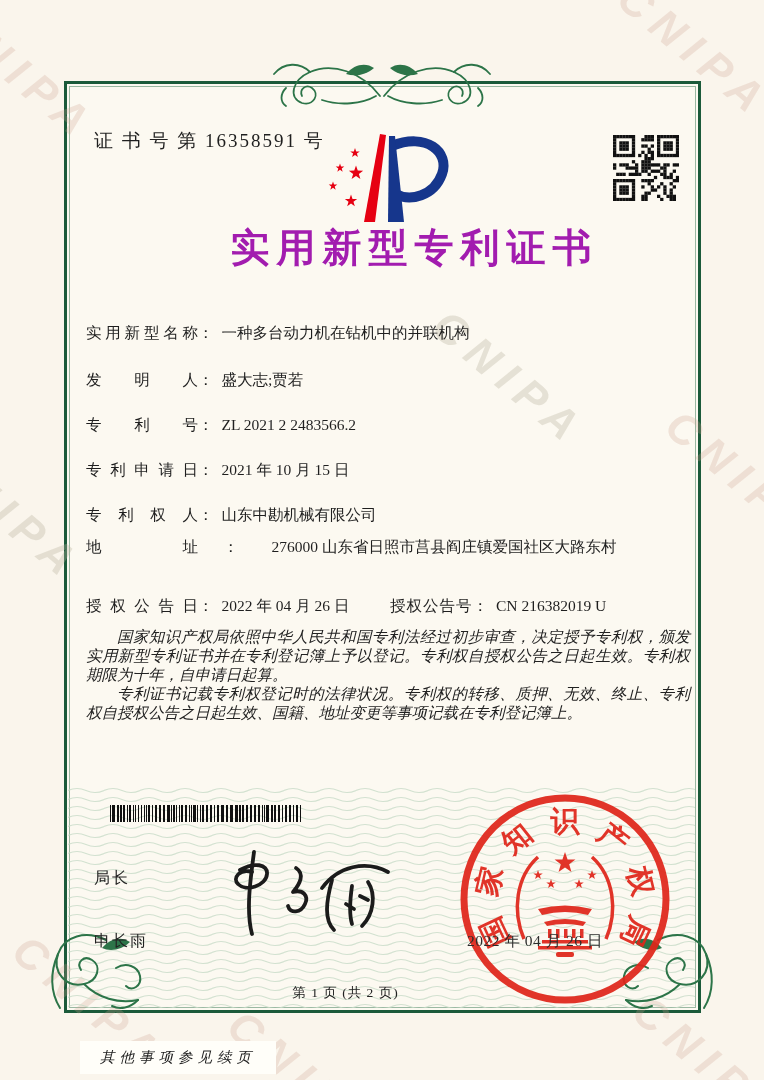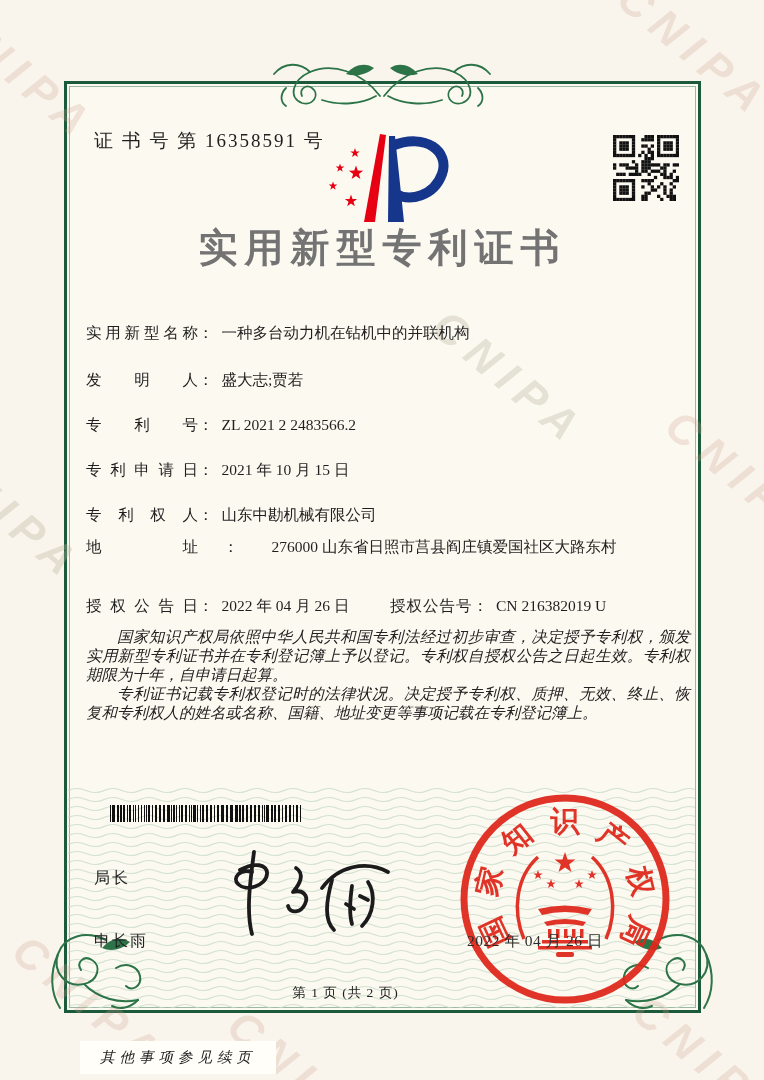--- a/index.html
+++ b/index.html
@@ -19,21 +19,21 @@
   .wm.gray{color:rgba(186,178,158,0.34);}
   
   .frame{position:absolute;left:64px;top:81px;width:631px;height:926px;
          border:3px solid var(--frame-green);background:var(--paper-inner);z-index:0;}
   .frame-inner{position:absolute;left:2px;top:2px;right:2px;bottom:2px;border:1px solid var(--inner-green);}
   .guilloche{position:absolute;left:68px;top:786px;z-index:1;}
   .orn{position:absolute;z-index:2;}
   
   .cert-no{position:absolute;left:94px;top:128px;font-size:19px;letter-spacing:2px;color:var(--ink);z-index:3;}
   .title{position:absolute;left:64px;top:221px;width:637px;text-align:center;font-size:39px;
-         font-weight:bold;letter-spacing:7px;color:#737373;z-index:3;}
+         font-weight:bold;letter-spacing:7px;color:#a21caf;z-index:3;padding-left:32px;}
   .row{position:absolute;left:86px;display:flex;align-items:baseline;font-size:15.5px;color:var(--ink);z-index:3;white-space:nowrap;}
   .row .lbl{display:inline-block;width:112px;text-align:justify;text-align-last:justify;}
   .row .cl{display:inline-block;}
   .row .val{display:inline-block;margin-left:8px;}
   .grp2{position:absolute;left:304px;top:0;display:flex;align-items:baseline;white-space:nowrap;}
   .grp2 .lbl2{display:inline-block;letter-spacing:1px;}
   .body-text{position:absolute;left:86px;top:627px;width:604px;font-size:15.5px;line-height:19px;
              color:#222;font-style:italic;text-align:justify;z-index:3;}
   .body-text p{margin:0;text-indent:2em;}
   .signer-role{position:absolute;left:94px;top:868px;font-size:16px;color:#222;z-index:3;letter-spacing:2px;}
@@ -375,21 +375,21 @@
     <span class="val">2022 年 04 月 26 日</span>
     <span class="grp2">
       <span class="lbl2">授权公告号</span>
         <span class="cl">：</span>
       <span class="val">CN 216382019 U</span>
     </span>
   </div>
 
   <div class="body-text">
     <p>国家知识产权局依照中华人民共和国专利法经过初步审查，决定授予专利权，颁发实用新型专利证书并在专利登记簿上予以登记。专利权自授权公告之日起生效。专利权期限为十年，自申请日起算。</p>
-    <p>专利证书记载专利权登记时的法律状况。决定授予专利权、质押、无效、终止、恢复和专利权人的姓名或名称、国籍、地址变更等事项记载在专利登记簿上。</p>
+    <p>专利证书记载专利权登记时的法律状况。专利权的转移、质押、无效、终止、专利权自授权公告之日起生效、国籍、地址变更等事项记载在专利登记簿上。</p>
   </div>
 
   <svg class="abs z3" style="left:110px;top:805px;" width="196" height="17" id="barcode">
       <rect x="0" y="0" width="1" height="17" fill="#101010"></rect>
       <rect x="2" y="0" width="3" height="17" fill="#101010"></rect>
       <rect x="7" y="0" width="2" height="17" fill="#101010"></rect>
       <rect x="10" y="0" width="2" height="17" fill="#101010"></rect>
       <rect x="13" y="0" width="2" height="17" fill="#101010"></rect>
       <rect x="17" y="0" width="1" height="17" fill="#101010"></rect>
       <rect x="19" y="0" width="2" height="17" fill="#101010"></rect>

